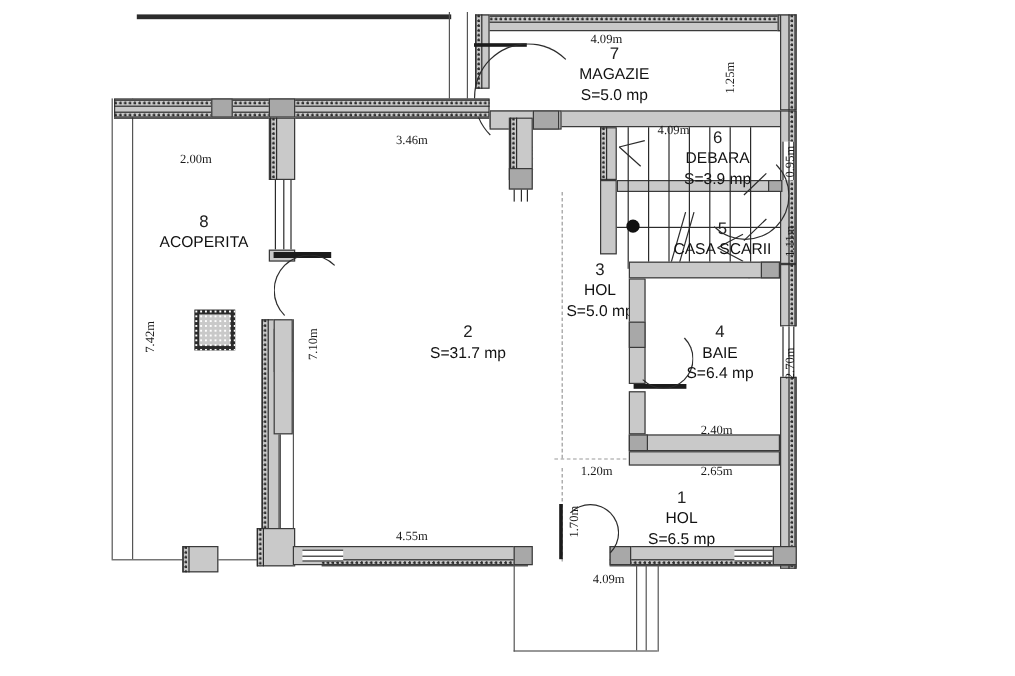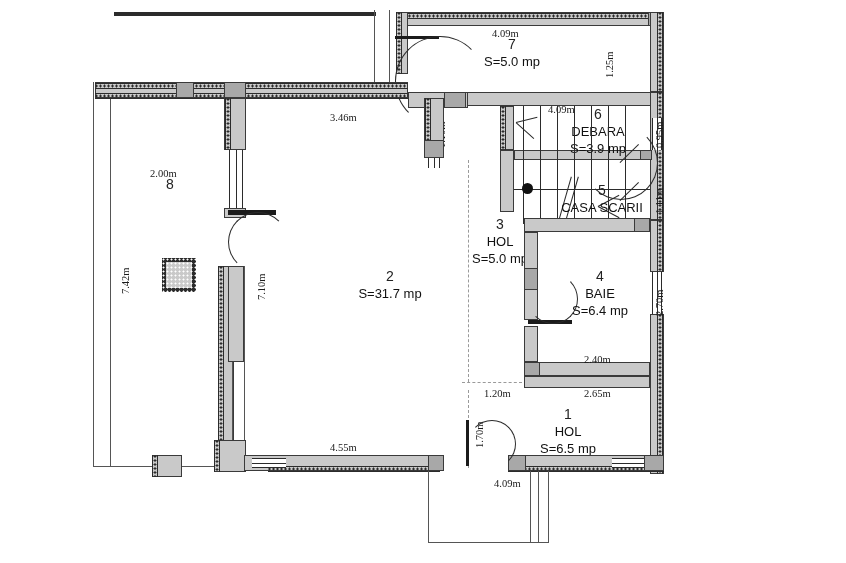--- a/index.html
+++ b/index.html
@@ -87,35 +87,36 @@
   <div class="wall" style="left:396px;top:12px;width:12px;height:62px;"></div>
   <div class="hatch-v" style="left:396px;top:12px;height:62px;"></div>
 
   <div class="wall" style="left:408px;top:92px;width:256px;height:14px;"></div>
 
   <div class="door-leaf" style="left:395px;top:36px;width:44px;height:3px;"></div>
   <div class="swing q-bl" style="left:395px;top:36px;width:88px;height:88px;border-width:1.2px;"></div>
 
   <div class="room" style="left:452px;top:36px;width:120px;">
     <div class="num">7</div>
+    <div class="nm">MAGAZIE</div>
     <div class="ar">S=5.0 mp</div>
   </div>
   <div class="dim" style="left:492px;top:28px;">4.09m</div>
   <div class="dim v" style="left:604px;top:78px;transform:rotate(-90deg);">1.25m</div>
 
   <div class="wall" style="left:95px;top:82px;width:313px;height:16px;"></div>
   <div class="hatch-h" style="left:95px;top:83px;width:313px;"></div>
   <div class="hatch-h" style="left:95px;top:93px;width:313px;"></div>
   <div class="wall-dark" style="left:176px;top:82px;width:18px;height:16px;"></div>
   <div class="wall-dark" style="left:224px;top:82px;width:22px;height:16px;"></div>
   <div class="wall" style="left:408px;top:92px;width:60px;height:16px;"></div>
   <div class="wall-dark" style="left:444px;top:92px;width:22px;height:16px;"></div>
 
   <div class="dim" style="left:330px;top:112px;">3.46m</div>
-  <div class="dim" style="left:150px;top:128px;margin-top:40px;">2.00m</div>
+  <div class="dim" style="left:150px;top:128px;">2.00m</div>
 
   <div class="wall" style="left:224px;top:98px;width:22px;height:52px;"></div>
   <div class="hatch-v" style="left:225px;top:98px;height:52px;"></div>
   <div class="window-v" style="left:229px;top:150px;width:14px;height:58px;"></div>
   <div class="wall" style="left:224px;top:208px;width:22px;height:10px;"></div>
 
   <div class="door-leaf" style="left:228px;top:210px;width:48px;height:5px;"></div>
   <div class="swing q-bl" style="left:228px;top:212px;width:58px;height:58px;"></div>
 
   <div class="wall" style="left:218px;top:266px;width:16px;height:200px;"></div>
@@ -125,20 +126,21 @@
   <div class="line-thin" style="left:232px;top:362px;width:1px;height:104px;"></div>
   <div class="line-thin" style="left:244px;top:266px;width:1px;height:200px;"></div>
 
   <div class="wall" style="left:152px;top:455px;width:30px;height:22px;"></div>
   <div class="hatch-v" style="left:152px;top:455px;height:22px;"></div>
   <div class="wall" style="left:214px;top:440px;width:32px;height:32px;"></div>
   <div class="hatch-v" style="left:214px;top:440px;height:32px;"></div>
 
   <div class="room" style="left:110px;top:176px;width:120px;">
     <div class="num">8</div>
+    <div class="nm">ACOPERITA</div>
   </div>
 
   <div class="col-outer" style="left:162px;top:258px;width:34px;height:34px;"></div>
 
   <div class="dim v" style="left:120px;top:294px;transform:rotate(-90deg);">7.42m</div>
   <div class="dim v" style="left:256px;top:300px;transform:rotate(-90deg);">7.10m</div>
   <div class="dim v" style="left:436px;top:148px;transform:rotate(-90deg);">1.10m</div>
 
   <div class="room" style="left:300px;top:268px;width:180px;">
     <div class="num">2</div>

